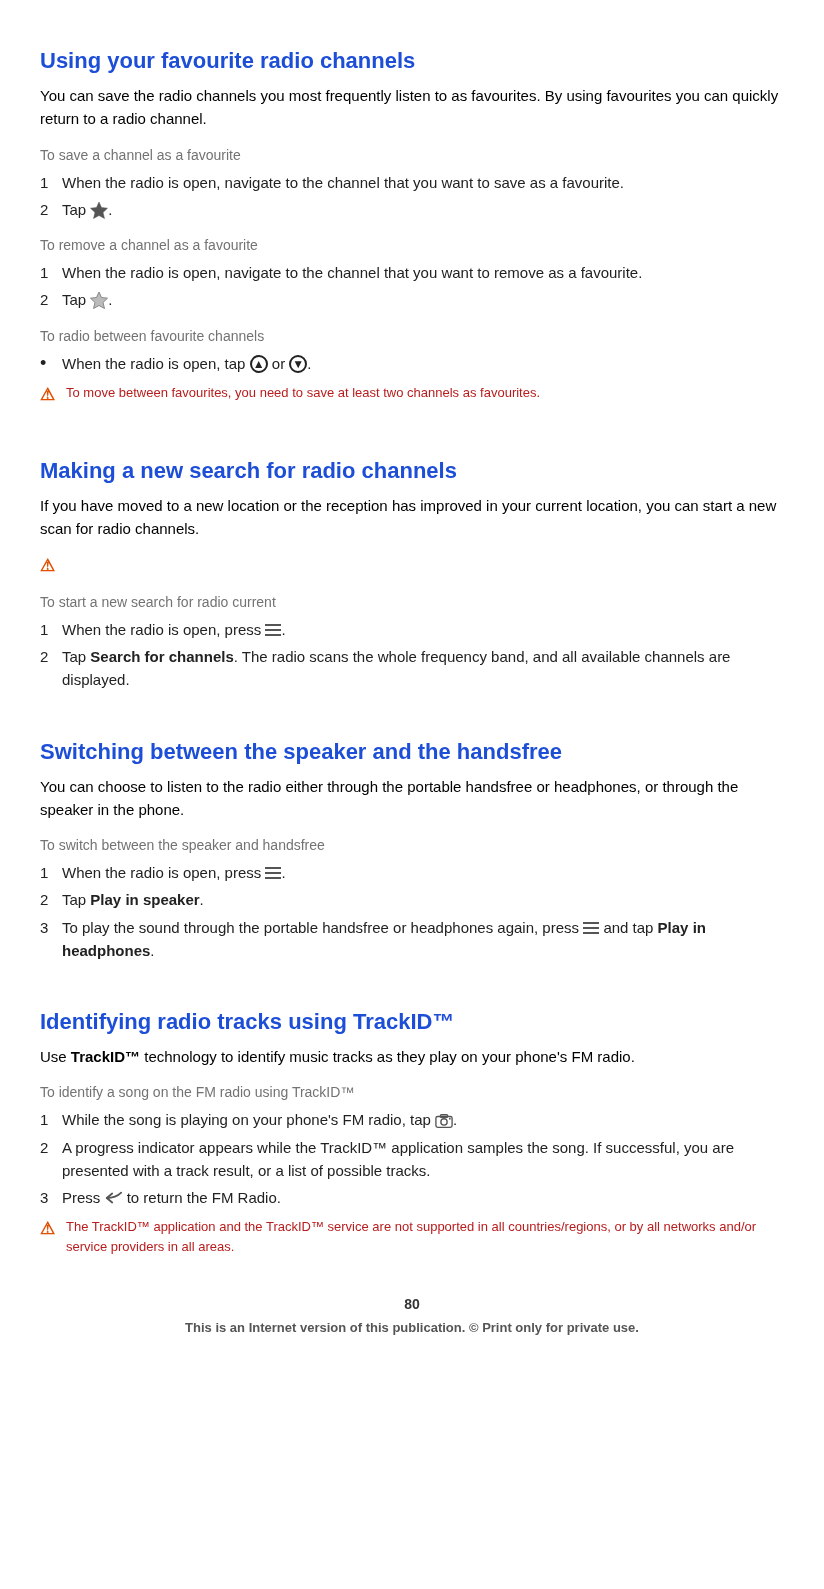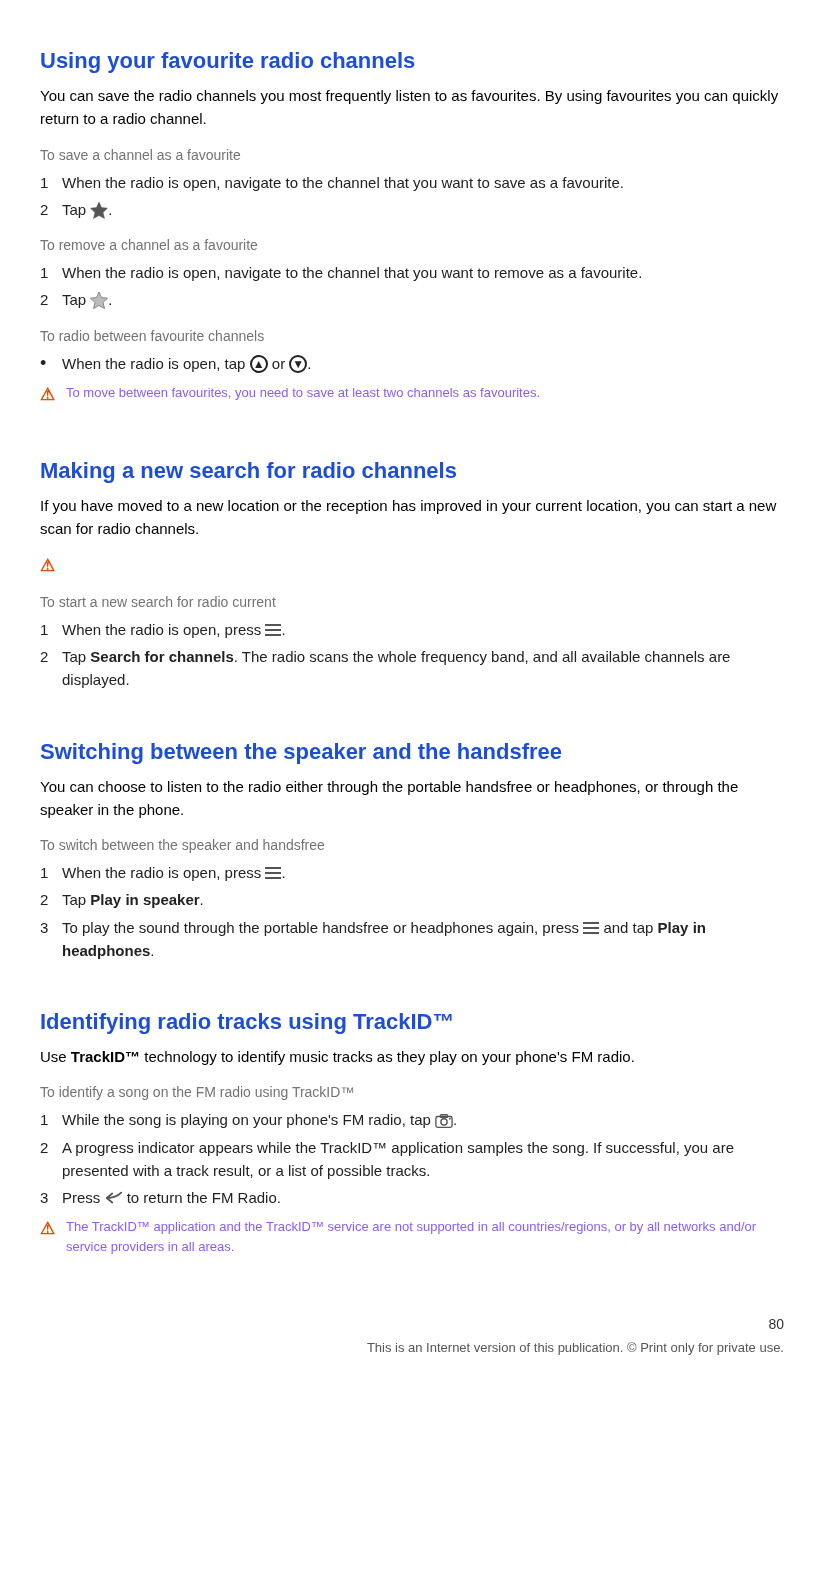--- a/index.html
+++ b/index.html
@@ -82,21 +82,21 @@
     }
     .note-icon {
       color: #e05000;
       font-size: 17px;
       font-weight: bold;
       min-width: 20px;
       line-height: 1.4;
     }
     .note-text {
       font-size: 13px;
-      color: #8b5cf6;
+      color: #b91c1c;
       line-height: 1.5;
       font-weight: normal;
     }
     .star-filled {
       display: inline-block;
       width: 18px;
       height: 18px;
       vertical-align: middle;
       position: relative;
       top: -1px;
@@ -153,24 +153,25 @@
       vertical-align: middle;
       position: relative;
       top: -1px;
       border: 2px solid #222;
       border-radius: 50%;
       text-align: center;
       line-height: 14px;
       font-size: 12px;
     }
     .page-footer {
-      margin-top: 60px;
-      text-align: right;
+      margin-top: 40px;
+      text-align: center;
       color: #555;
       font-size: 13px;
+      font-weight: bold;
     }
     .page-number {
       font-size: 14px;
       color: #333;
       margin-bottom: 8px;
     }
   </style>
 </head>
 <body>
 

